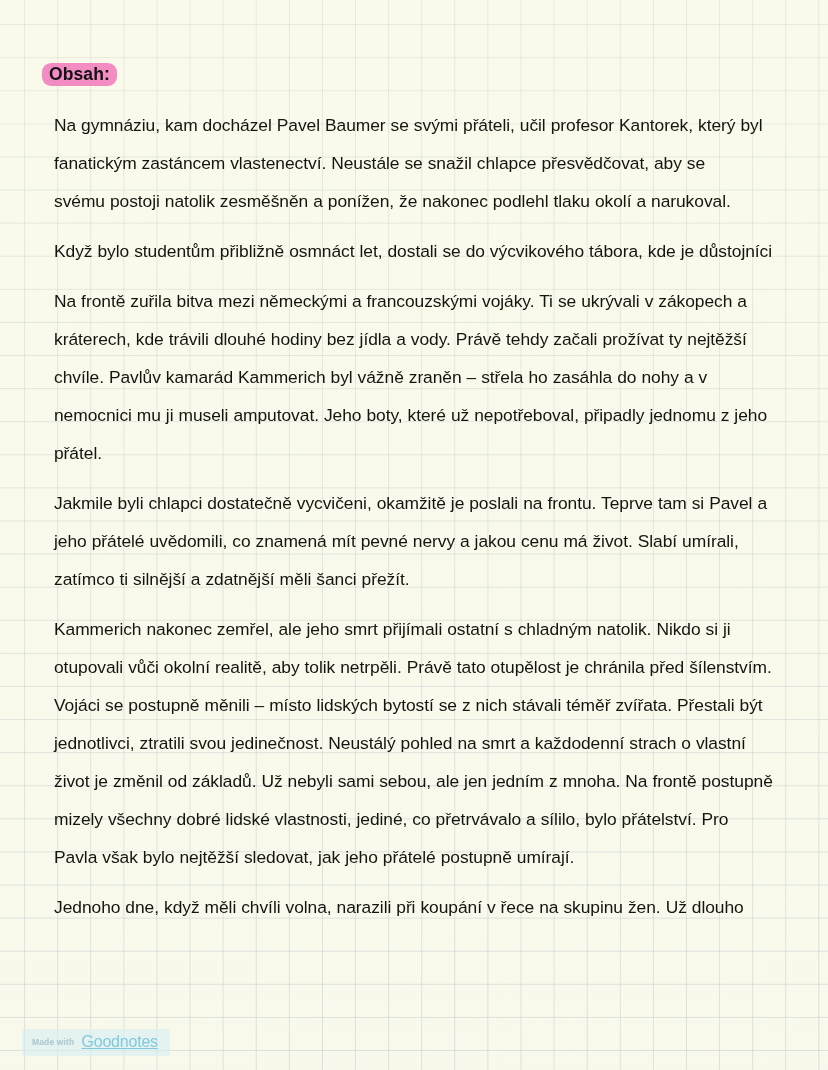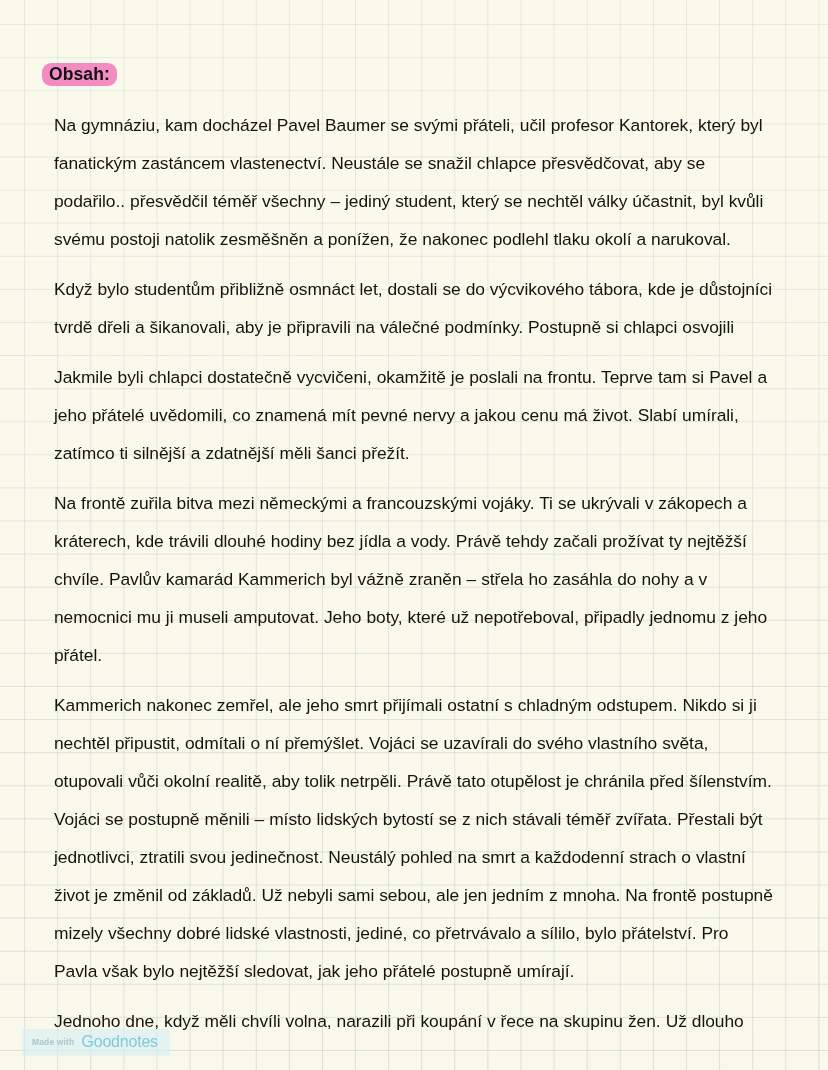--- a/index.html
+++ b/index.html
@@ -78,60 +78,58 @@
     font-size: 8.5px;
     font-weight: 700;
     color: #a9c6cf;
     letter-spacing: 0.15px;
   }
   #watermark .brand {
     font-size: 16px;
     font-weight: 500;
     color: #7fc9dd;
     letter-spacing: -0.2px;
+    text-decoration: underline;
   }
 </style>
 </head>
 <body>
 
 <div id="page">
   <div id="paper-tint"></div>
 
   <div id="content">
 
     <div class="heading-line">
       <span class="highlight" style="background-color: rgb(244, 140, 196); color: rgb(17, 17, 17);">Obsah:</span>
     </div>
 
     <div class="body-text">
       <div class="para">
         <div class="line">Na gymnáziu, kam docházel Pavel Baumer se svými přáteli, učil profesor Kantorek, který byl</div>
         <div class="line">fanatickým zastáncem vlastenectví. Neustále se snažil chlapce přesvědčovat, aby se</div>
-        <div class="line">podařilo.. přesvědčil téměř všechny – jediný student, který se nechtěl války účastnit, byl kvůli</div>
         <div class="line">svému postoji natolik zesměšněn a ponížen, že nakonec podlehl tlaku okolí a narukoval.</div>
       </div>
       <div class="para">
         <div class="line">Když bylo studentům přibližně osmnáct let, dostali se do výcvikového tábora, kde je důstojníci</div>
-        <div class="line">tvrdě dřeli a šikanovali, aby je připravili na válečné podmínky. Postupně si chlapci osvojili</div>
-      </div>
-      <div class="para">
-        <div class="line">Jakmile byli chlapci dostatečně vycvičeni, okamžitě je poslali na frontu. Teprve tam si Pavel a</div>
-        <div class="line">jeho přátelé uvědomili, co znamená mít pevné nervy a jakou cenu má život. Slabí umírali,</div>
-        <div class="line">zatímco ti silnější a zdatnější měli šanci přežít.</div>
       </div>
       <div class="para">
         <div class="line">Na frontě zuřila bitva mezi německými a francouzskými vojáky. Ti se ukrývali v zákopech a</div>
         <div class="line">kráterech, kde trávili dlouhé hodiny bez jídla a vody. Právě tehdy začali prožívat ty nejtěžší</div>
         <div class="line">chvíle. Pavlův kamarád Kammerich byl vážně zraněn – střela ho zasáhla do nohy a v</div>
         <div class="line">nemocnici mu ji museli amputovat. Jeho boty, které už nepotřeboval, připadly jednomu z jeho</div>
         <div class="line">přátel.</div>
       </div>
       <div class="para">
-        <div class="line">Kammerich nakonec zemřel, ale jeho smrt přijímali ostatní s chladným odstupem. Nikdo si ji</div>
-        <div class="line">nechtěl připustit, odmítali o ní přemýšlet. Vojáci se uzavírali do svého vlastního světa,</div>
+        <div class="line">Jakmile byli chlapci dostatečně vycvičeni, okamžitě je poslali na frontu. Teprve tam si Pavel a</div>
+        <div class="line">jeho přátelé uvědomili, co znamená mít pevné nervy a jakou cenu má život. Slabí umírali,</div>
+        <div class="line">zatímco ti silnější a zdatnější měli šanci přežít.</div>
+      </div>
+      <div class="para">
+        <div class="line">Kammerich nakonec zemřel, ale jeho smrt přijímali ostatní s chladným natolik. Nikdo si ji</div>
         <div class="line">otupovali vůči okolní realitě, aby tolik netrpěli. Právě tato otupělost je chránila před šílenstvím.</div>
         <div class="line">Vojáci se postupně měnili – místo lidských bytostí se z nich stávali téměř zvířata. Přestali být</div>
         <div class="line">jednotlivci, ztratili svou jedinečnost. Neustálý pohled na smrt a každodenní strach o vlastní</div>
         <div class="line">život je změnil od základů. Už nebyli sami sebou, ale jen jedním z mnoha. Na frontě postupně</div>
         <div class="line">mizely všechny dobré lidské vlastnosti, jediné, co přetrvávalo a sílilo, bylo přátelství. Pro</div>
         <div class="line">Pavla však bylo nejtěžší sledovat, jak jeho přátelé postupně umírají.</div>
       </div>
       <div class="para">
         <div class="line">Jednoho dne, když měli chvíli volna, narazili při koupání v řece na skupinu žen. Už dlouho</div>
 

